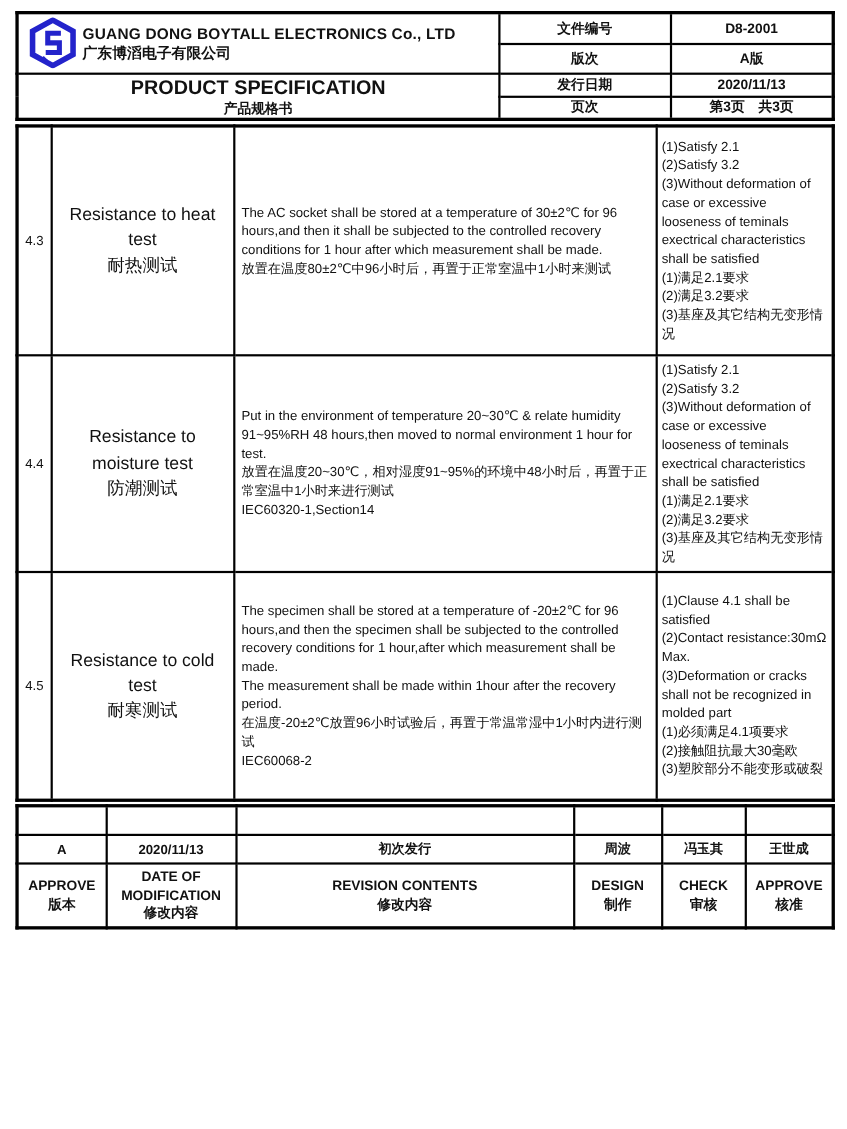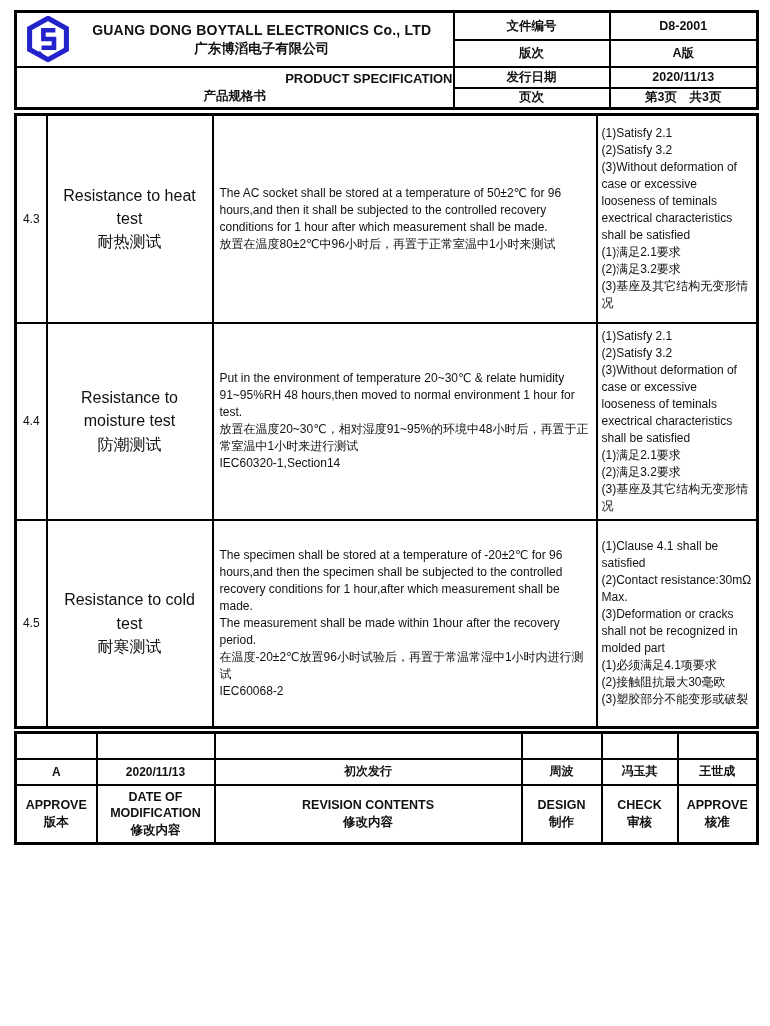--- a/index.html
+++ b/index.html
@@ -16,25 +16,25 @@
     position: relative;
   }
   table { border-collapse: collapse; width: 742px; table-layout: fixed; }
   td { border: 2px solid #000; vertical-align: middle; overflow: hidden; }
   .outer { border: 3px solid #000; }
 
   
   .company-cell { padding: 2px 4px; }
   .company-flex { display: flex; align-items: center; }
   .logo-box { width: 54px; flex: 0 0 54px; display: flex; align-items: center; justify-content: center; }
-  .company-names { flex: 1; text-align: center; line-height: 1.35; }
+  .company-names { flex: 1; text-align: left; line-height: 1.35; }
   .company-en { font-weight: bold; font-size: 14px; letter-spacing: 0.2px; }
   .company-cn { font-weight: bold; font-size: 13.5px; }
   .doc-title-cell { text-align: center; line-height: 1.3; }
-  .doc-title-en { font-weight: bold; font-size: 13px; text-align: right; }
+  .doc-title-en { font-weight: bold; font-size: 18px; }
   .doc-title-cn { font-weight: bold; font-size: 12.5px; text-align: center; }
   .hdr-label { text-align: center; font-weight: bold; font-size: 12.5px; }
   .hdr-value { text-align: center; font-weight: bold; font-size: 12.5px; }
 
   
   .spec-table { margin-top: 3px; }
   .spec-id { text-align: center; font-size: 12px; }
   .spec-name { text-align: center; font-size: 16px; line-height: 1.45; padding: 2px; }
   .spec-desc { font-size: 12px; line-height: 17px; padding: 4px 6px; text-align: left; }
   .spec-req { font-size: 12px; line-height: 17px; padding: 4px 4px; text-align: left; vertical-align: middle; }
@@ -109,21 +109,21 @@
     </colgroup>
 
     <tbody>
         <tr>
       <td class="spec-id" style="height:208px">4.3</td>
       <td class="spec-name">
         <span class="desc-line">Resistance to heat test</span>
         <span class="desc-line">耐热测试</span>
       </td>
       <td class="spec-desc">
-        <span class="desc-line">The AC socket shall be stored at a temperature of 50±2℃ for 96 hours,and then it shall be subjected to the controlled recovery conditions for 1 hour after which measurement shall be made.</span>
+        <span class="desc-line">The AC socket shall be stored at a temperature of 30±2℃ for 96 hours,and then it shall be subjected to the controlled recovery conditions for 1 hour after which measurement shall be made.</span>
         <span class="desc-line">放置在温度80±2℃中96小时后，再置于正常室温中1小时来测试</span>
       </td>
       <td class="spec-req">
         <span class="req-line">(1)Satisfy 2.1</span>
         <span class="req-line">(2)Satisfy 3.2</span>
         <span class="req-line">(3)Without deformation of case or excessive looseness of teminals exectrical characteristics shall be satisfied</span>
         <span class="req-line">(1)满足2.1要求</span>
         <span class="req-line">(2)满足3.2要求</span>
         <span class="req-line">(3)基座及其它结构无变形情况</span>
       </td>

